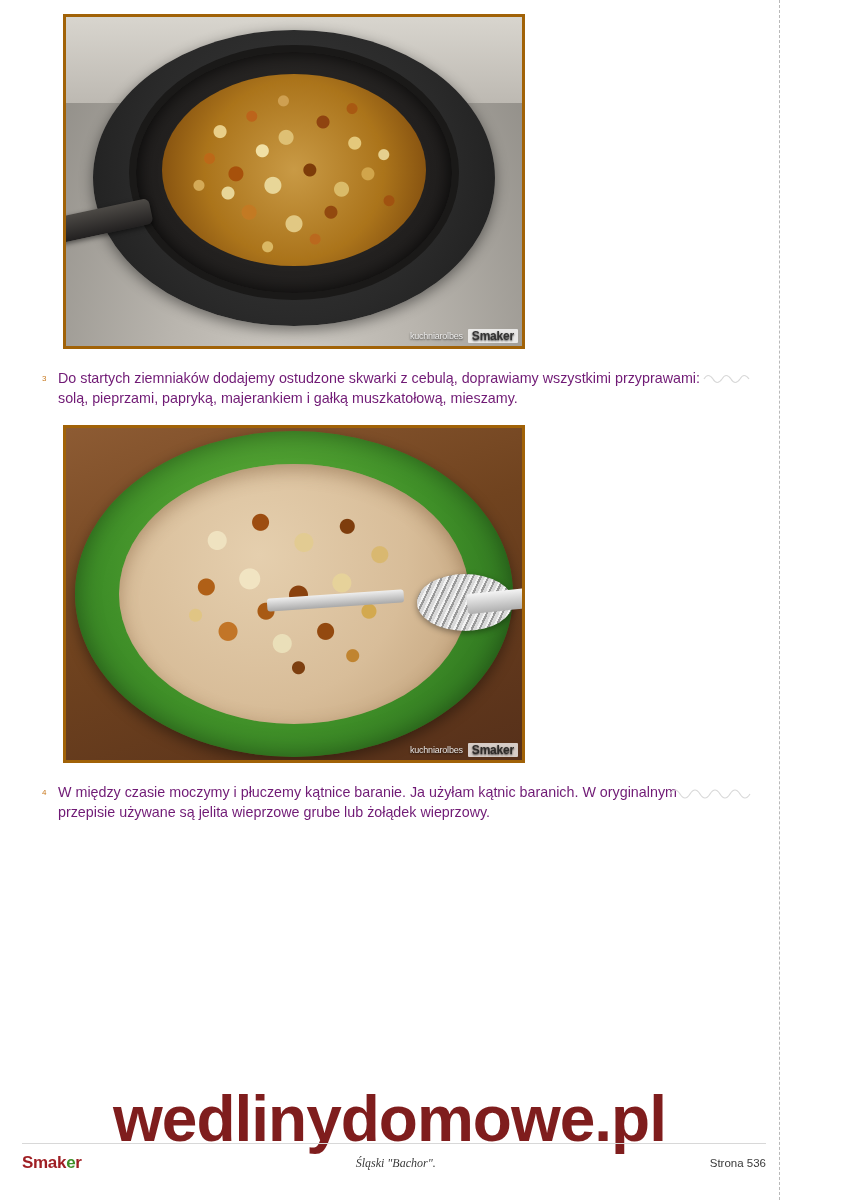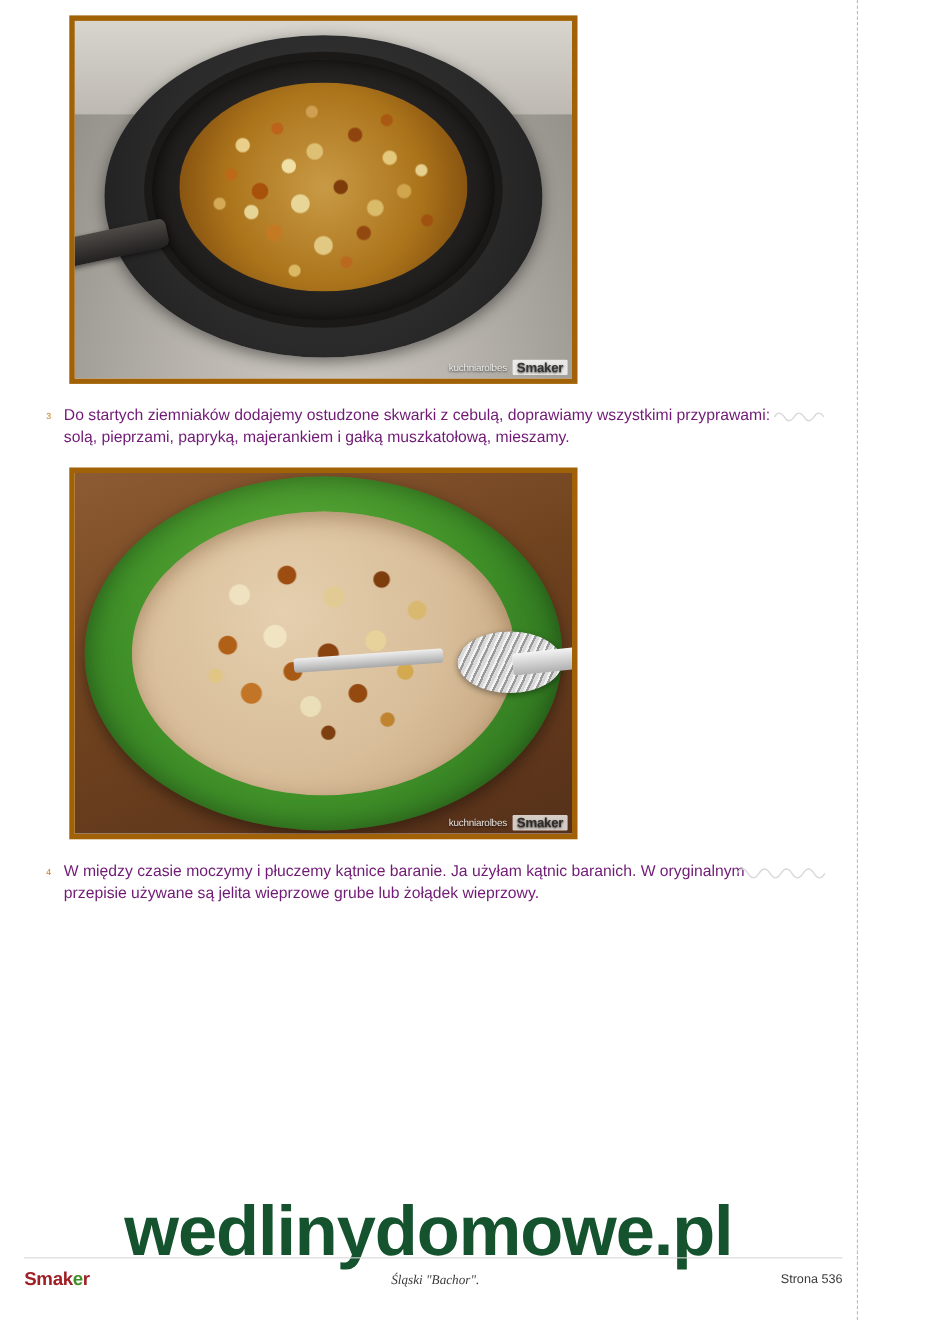--- a/index.html
+++ b/index.html
@@ -40,21 +40,21 @@
     top: 0;
     width: 779px;
     height: 1200px;
   }
 
   
   .photo {
     position: absolute;
     left: 63px;
     width: 462px;
-    border: 5px solid #a16207;
+    border: 3px solid #a16207;
     box-sizing: border-box;
     overflow: hidden;
   }
   .photo-1 { top: 14px;  height: 335px; }
   .photo-2 { top: 425px; height: 338px; }
 
   .photo-inner {
     position: absolute;
     inset: 0;
   }
@@ -270,21 +270,21 @@
   
   .big-watermark {
     position: absolute;
     left: 0;
     width: 779px;
     top: 1082px;
     text-align: center;
     font-size: 64px;
     font-weight: bold;
     letter-spacing: -1px;
-    color: #14532d;
+    color: #7f1d1d;
     white-space: nowrap;
     user-select: none;
   }
 
   
   .footer-rule {
     position: absolute;
     left: 22px;
     width: 744px;
     top: 1143px;

